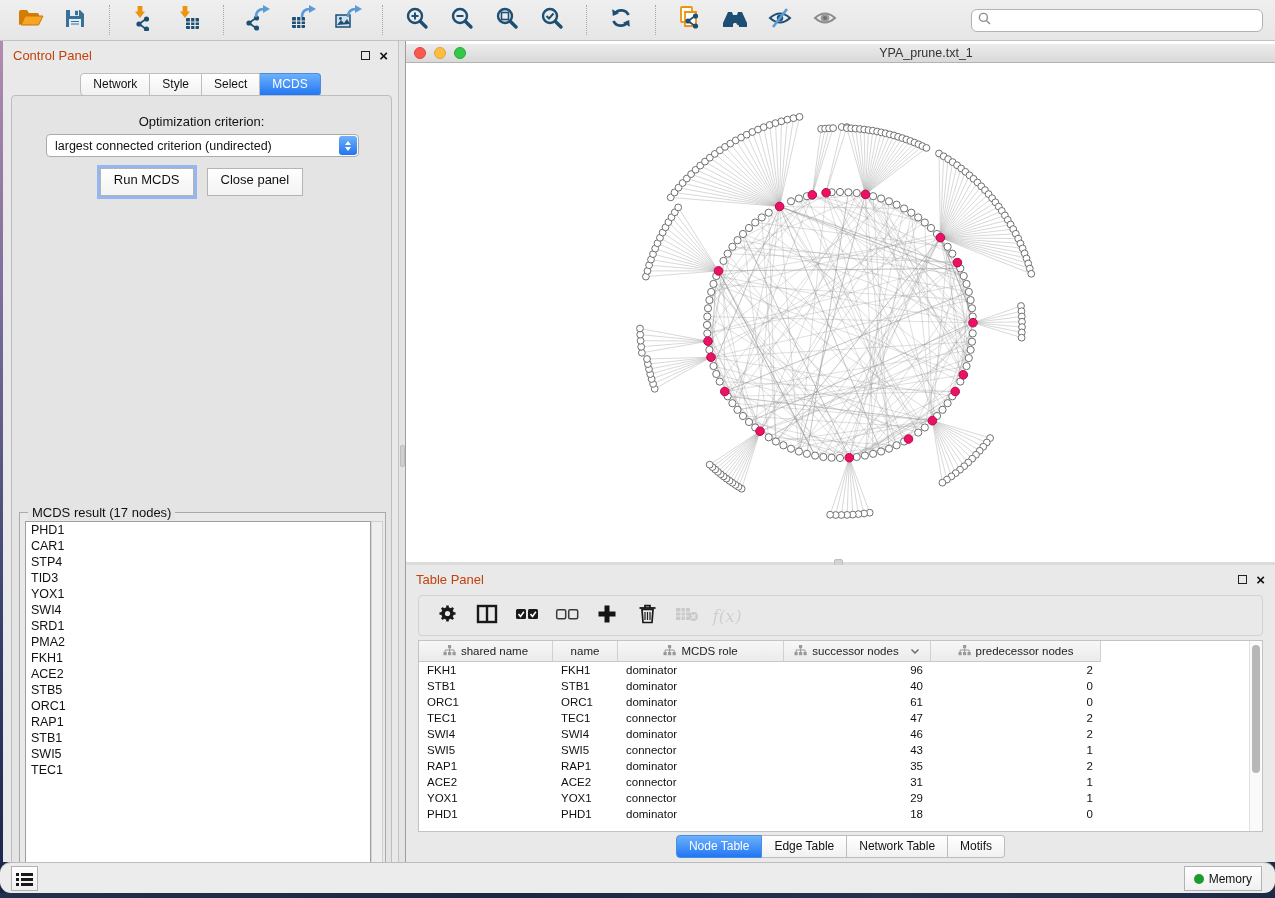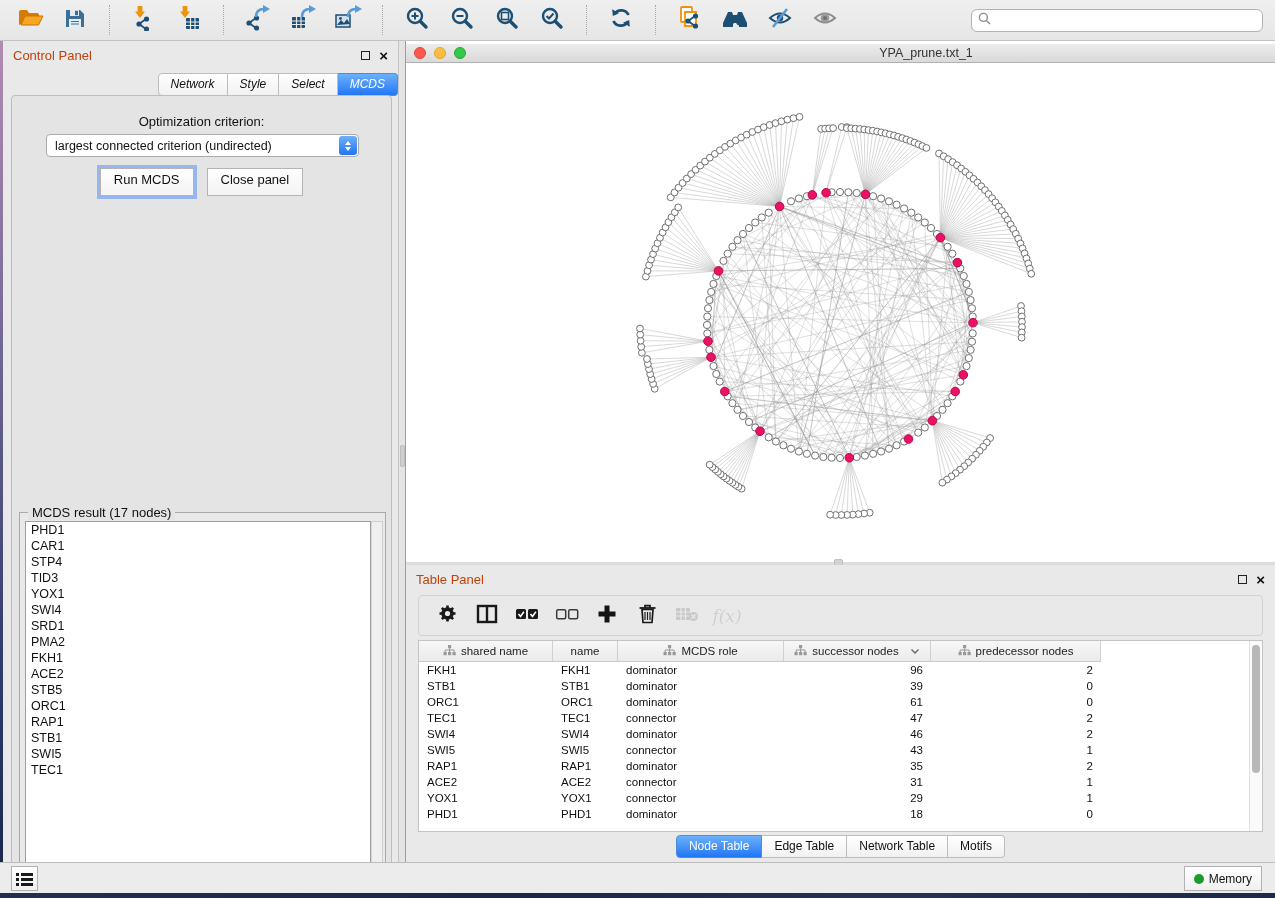--- a/index.html
+++ b/index.html
@@ -25,21 +25,21 @@
     background:linear-gradient(90deg,#22304e,#1a2845 40%,#253250 70%,#1c2a47); }
 
   
   #control-panel { left:3px; top:41px; width:396px; height:821px; background:#e9e9e9;
     border-right:1px solid #c4c4c4; }
   .panel-titlebar { height:28px; display:flex; align-items:center; padding:0 10px; }
   .panel-title { font-size:13px; color:#c2410c; }
   .panel-wctrl { margin-left:auto; display:flex; align-items:center; gap:9px; }
   .float-box { width:9px; height:9px; border:1.6px solid #222; cursor:pointer; }
   .close-x { font-size:15px; font-weight:bold; color:#111; line-height:9px; cursor:pointer; }
-  #cp-tabs { position:absolute; left:0; top:32px; width:100%; display:flex; justify-content:flex-end;font-style:italic; }
+  #cp-tabs { position:absolute; left:0; top:32px; width:100%; display:flex; justify-content:center; }
   .seg-tab { font-size:12px; padding:3px 12px 4px; background:linear-gradient(#ffffff,#f1f1f1);
     border:1px solid #bdbdbd; border-left-width:0; color:#111; cursor:pointer; }
   .seg-tab:first-child { border-left-width:1px; border-radius:4px 0 0 4px; }
   .seg-tab:last-child { border-radius:0 4px 4px 0; }
   .seg-tab.active { background:linear-gradient(#6db1fb,#2176f5); color:#fff; border-color:#4a8ce0; }
   #cp-body { position:absolute; left:8px; top:54px; width:381px; height:794px;
     background:#e4e4e4; border:1px solid #bdbdbd; border-radius:4px; }
   #opt-label { position:absolute; top:18px; width:100%; text-align:center; font-size:13px; color:#111; }
   #criterion { position:absolute; left:34px; top:38px; width:313px; height:23px; background:#fff;
     border:1px solid #ababab; border-radius:4px; font-size:12.5px; color:#111;
@@ -101,21 +101,21 @@
     gap:5px; font-size:11.5px; color:#222; cursor:pointer; }
   #tp-rows { position:absolute; left:0; top:21px; width:832px; }
   .trow { display:flex; height:16px; align-items:center; }
   .tcell { font-size:11.5px; color:#111; padding:0 8px; white-space:nowrap; overflow:hidden; }
   .tcell.num { text-align:right; }
   #tp-scroll { position:absolute; right:0; top:0; width:13px; height:190px; background:#fafafa; border-left:1px solid #e0e0e0; }
   #tp-thumb { position:absolute; left:2px; top:4px; width:8px; height:128px; background:#b7b7b7; border-radius:4px; }
   #tp-tabs { position:absolute; left:0; top:270px; width:869px; display:flex; justify-content:center; }
 
   
-  #statusbar { left:0; top:862px; width:1275px; height:31px; background:#ececec; border-top:1px solid #bcbcbc; }
+  #statusbar { left:0; top:862px; width:1275px; height:31px; background:#ececec; border-top:1px solid #bcbcbc;border-radius:11px; }
   #list-btn { position:absolute; left:11px; top:3px; width:27px; height:25px; background:linear-gradient(#fff,#f0f0f0);
     border:1px solid #b2b2b2; display:flex; align-items:center; justify-content:center; cursor:pointer; }
   #memory-btn { position:absolute; right:13px; top:3px; height:25px; background:linear-gradient(#fff,#f0f0f0);
     border:1px solid #b2b2b2; display:flex; align-items:center; gap:5px; padding:0 9px; cursor:pointer; }
   #memory-btn .dot { width:10px; height:10px; border-radius:50%; background:#1f9a2e; }
   #memory-btn span.lbl { font-size:12px; color:#111; }
 </style>
 </head>
 <body>
 
@@ -736,21 +736,21 @@
           <div class="tcell" style="width: 134px;">FKH1</div>
           <div class="tcell" style="width: 65px;">FKH1</div>
           <div class="tcell" style="width: 166px;">dominator</div>
           <div class="tcell num" style="width: 147px;">96</div>
           <div class="tcell num" style="width: 170px;">2</div>
         </div>
         <div class="trow">
           <div class="tcell" style="width: 134px;">STB1</div>
           <div class="tcell" style="width: 65px;">STB1</div>
           <div class="tcell" style="width: 166px;">dominator</div>
-          <div class="tcell num" style="width: 147px;">39</div>
+          <div class="tcell num" style="width: 147px;">40</div>
           <div class="tcell num" style="width: 170px;">0</div>
         </div>
         <div class="trow">
           <div class="tcell" style="width: 134px;">ORC1</div>
           <div class="tcell" style="width: 65px;">ORC1</div>
           <div class="tcell" style="width: 166px;">dominator</div>
           <div class="tcell num" style="width: 147px;">61</div>
           <div class="tcell num" style="width: 170px;">0</div>
         </div>
         <div class="trow">

